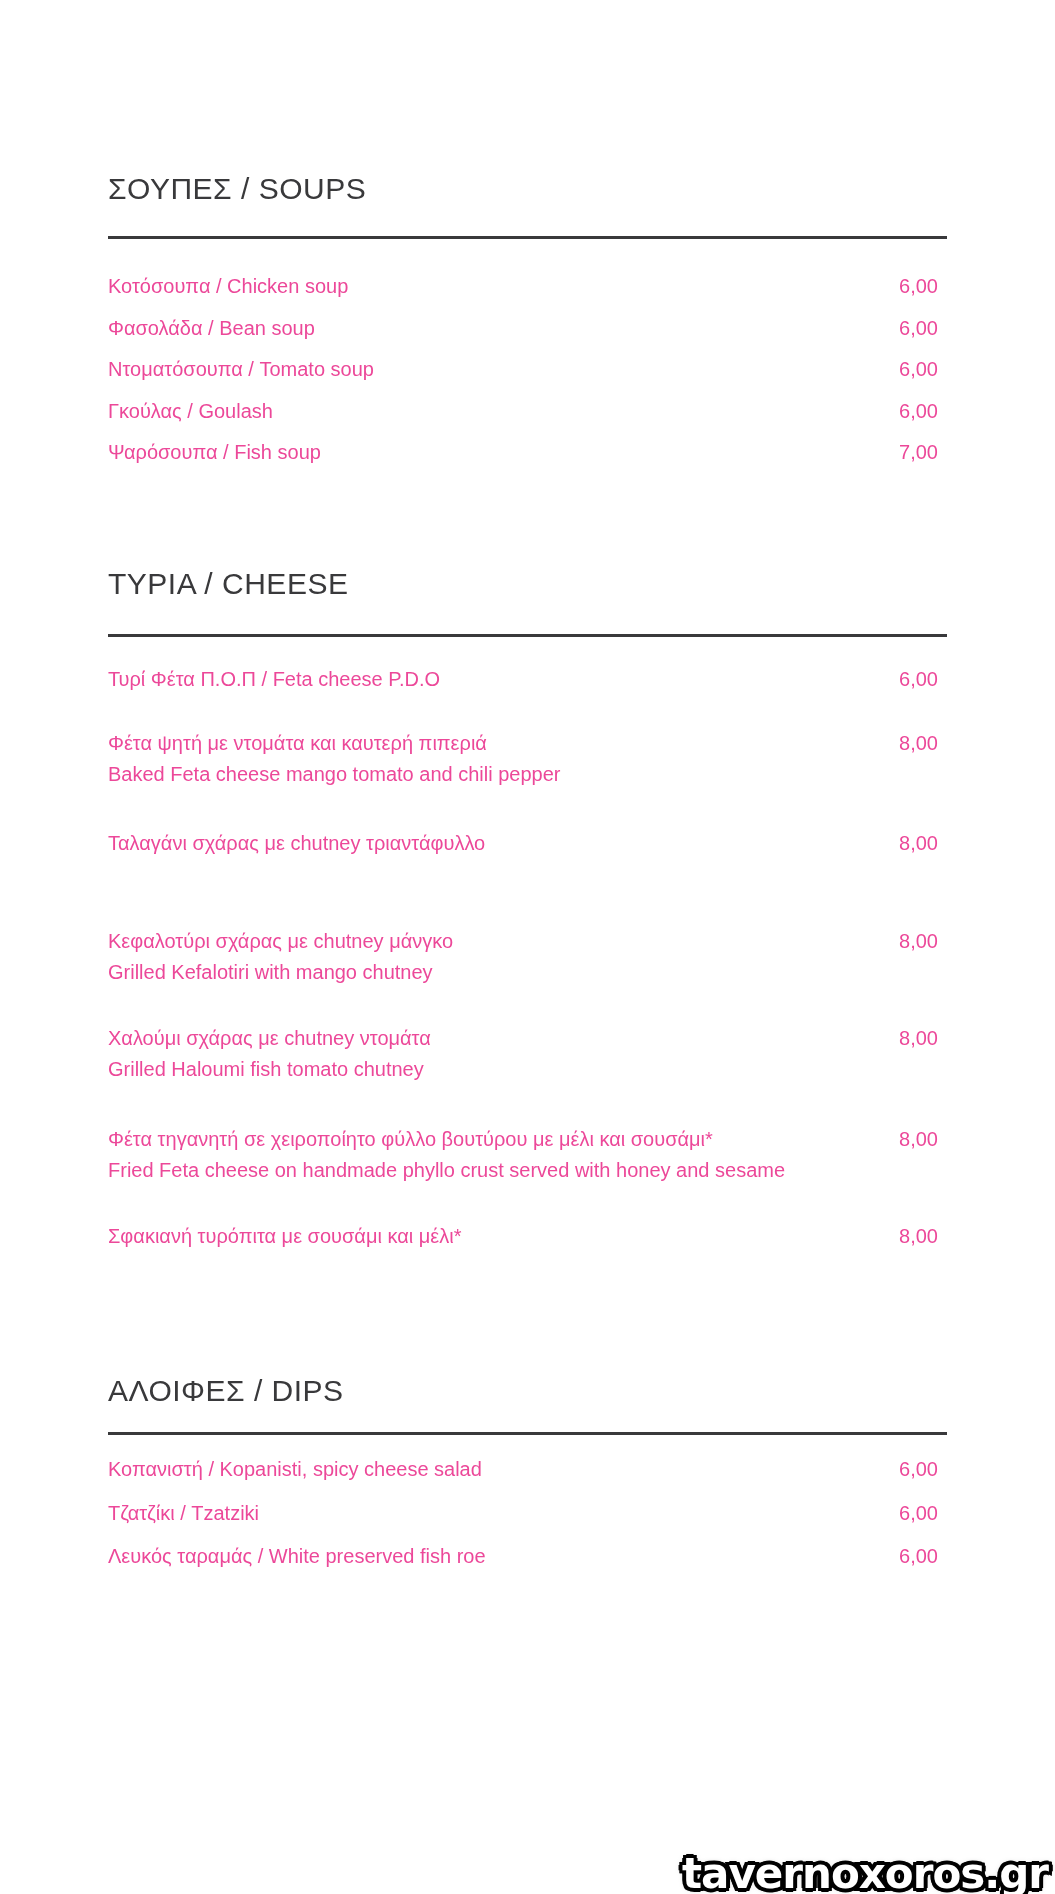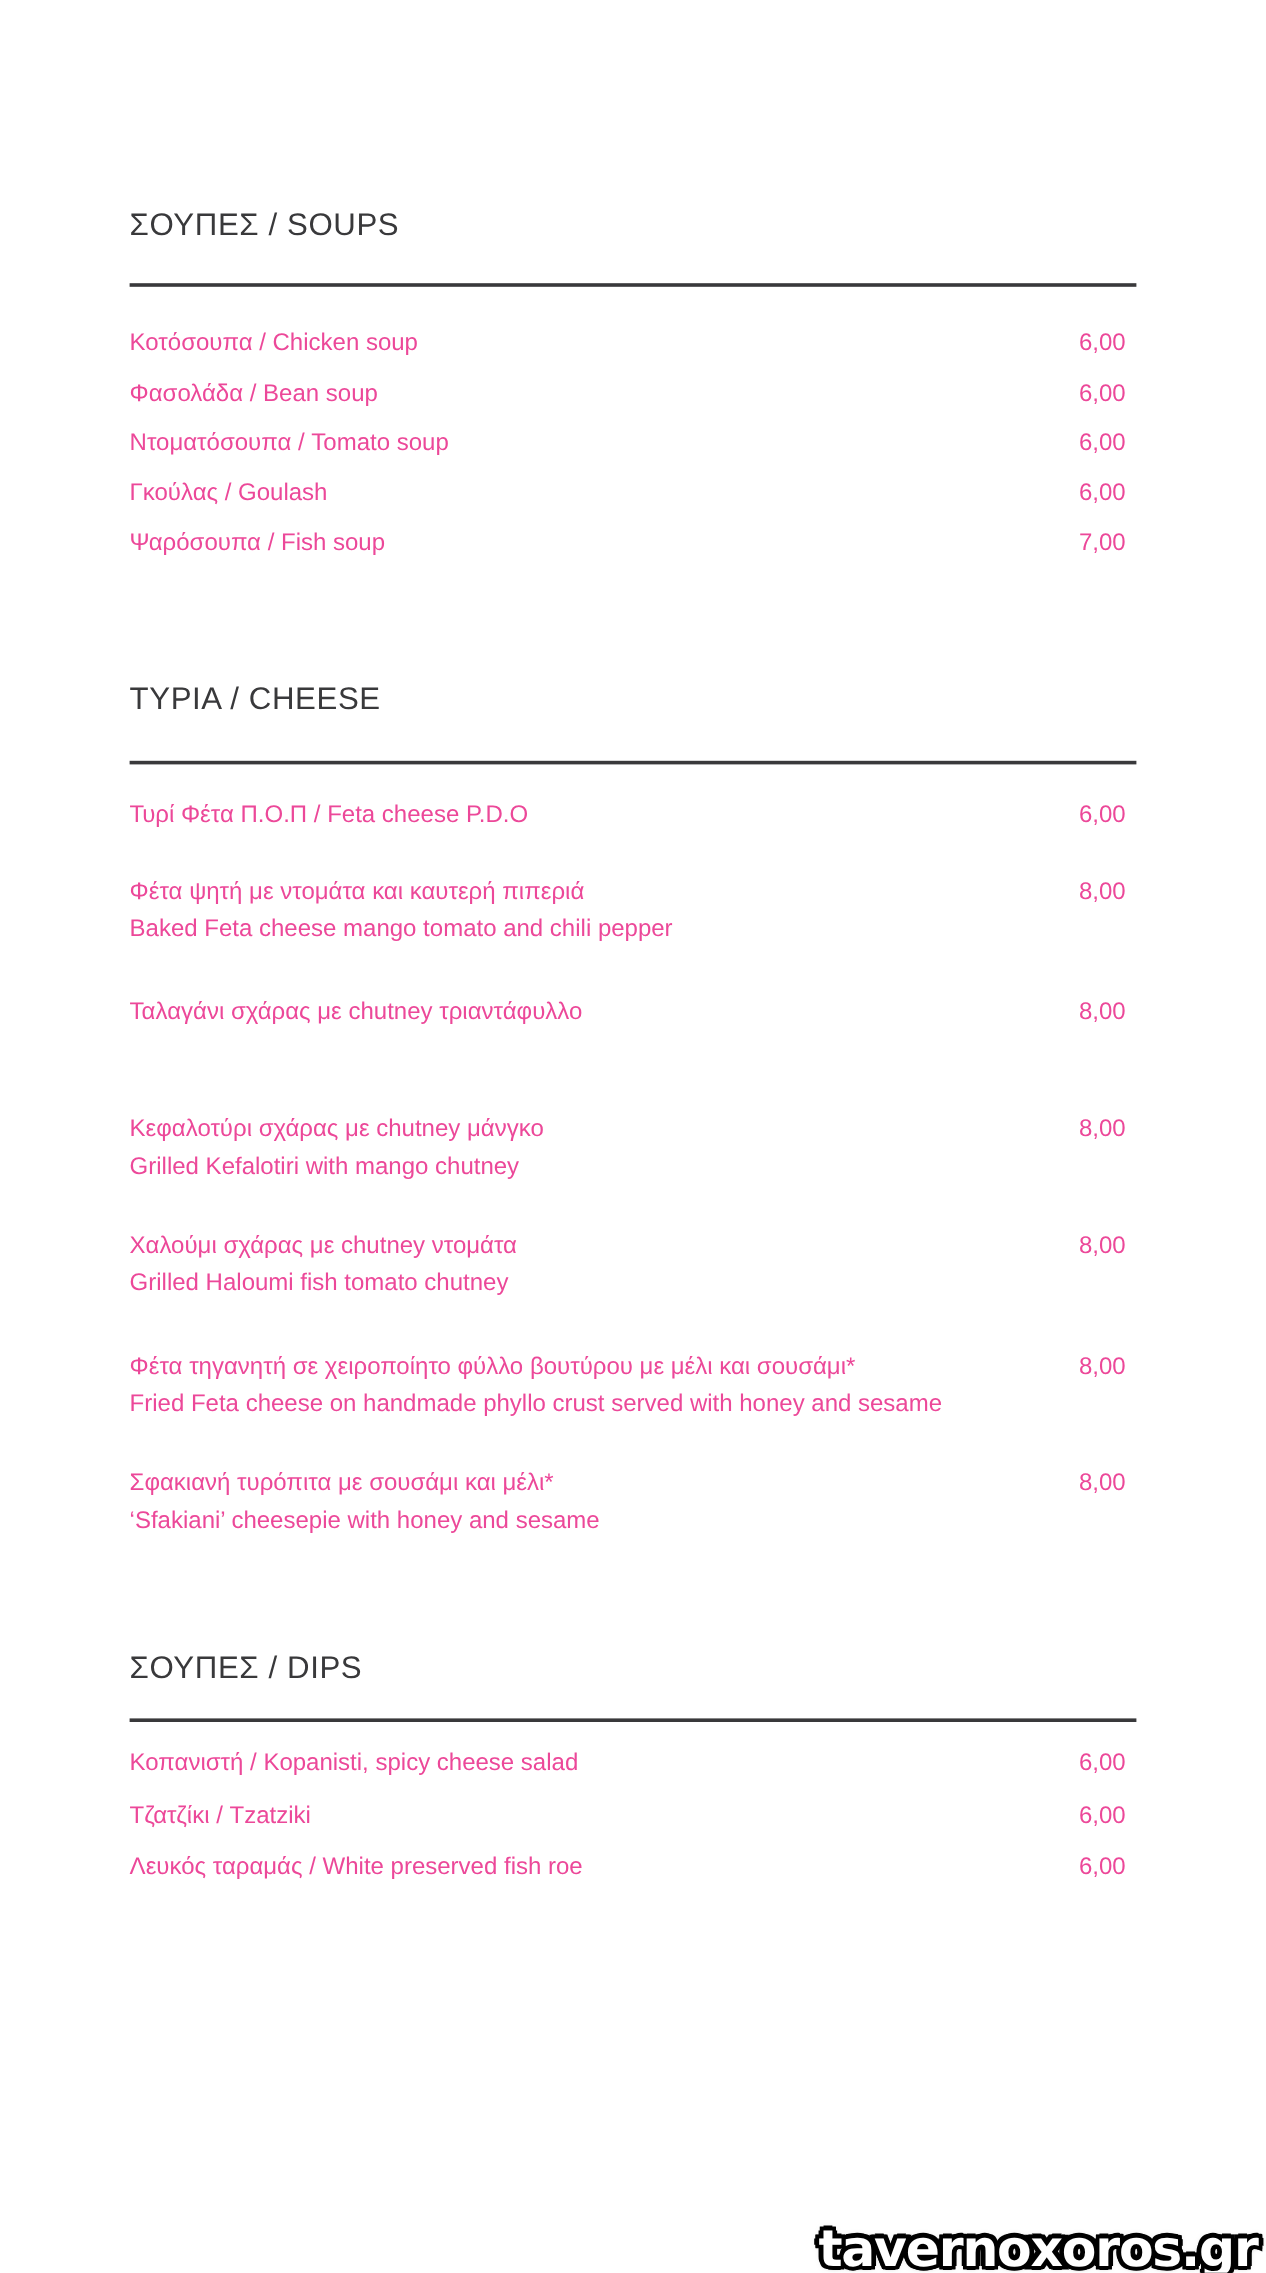--- a/index.html
+++ b/index.html
@@ -12,21 +12,21 @@
     position: relative;
     width: 1055px;
     height: 1894px;
     background: #ffffff;
     overflow: hidden;
   }
   .sec-title {
     position: absolute;
     left: 108px;
     margin: 0;
-    font-size: 26px;
+    font-size: 30px;
     font-weight: 500;
     letter-spacing: 0.5px;
     color: #39393b;
     white-space: nowrap;
   }
   .rule {
     position: absolute;
     left: 108px;
     width: 839px;
     height: 3px;
@@ -121,25 +121,24 @@
     <span class="item-sub">Grilled Haloumi fish tomato chutney</span>
     <span class="price">8,00</span>
   </div>
   <div class="row" style="top:1129px">
     <span class="item-name">Φέτα τηγανητή σε χειροποίητο φύλλο βουτύρου με μέλι και σουσάμι*</span>
     <span class="item-sub">Fried Feta cheese on handmade phyllo crust served with honey and sesame</span>
     <span class="price">8,00</span>
   </div>
   <div class="row" style="top:1226px">
     <span class="item-name">Σφακιανή τυρόπιτα με σουσάμι και μέλι*</span>
-    <span class="item-sub">‘Sfakiani’ cheesepie with honey and sesame</span>
     <span class="price">8,00</span>
   </div>
 
-  <h2 class="sec-title" style="top:1374px">ΣΟΥΠΕΣ / DIPS</h2>
+  <h2 class="sec-title" style="top:1374px">ΑΛΟΙΦΕΣ / DIPS</h2>
   <div class="rule" style="top:1432px"></div>
 
   <div class="row" style="top:1459px">
     <span class="item-name">Κοπανιστή / Kopanisti, spicy cheese salad</span>
     <span class="price">6,00</span>
   </div>
   <div class="row" style="top:1503px">
     <span class="item-name">Τζατζίκι / Tzatziki</span>
     <span class="price">6,00</span>
   </div>

